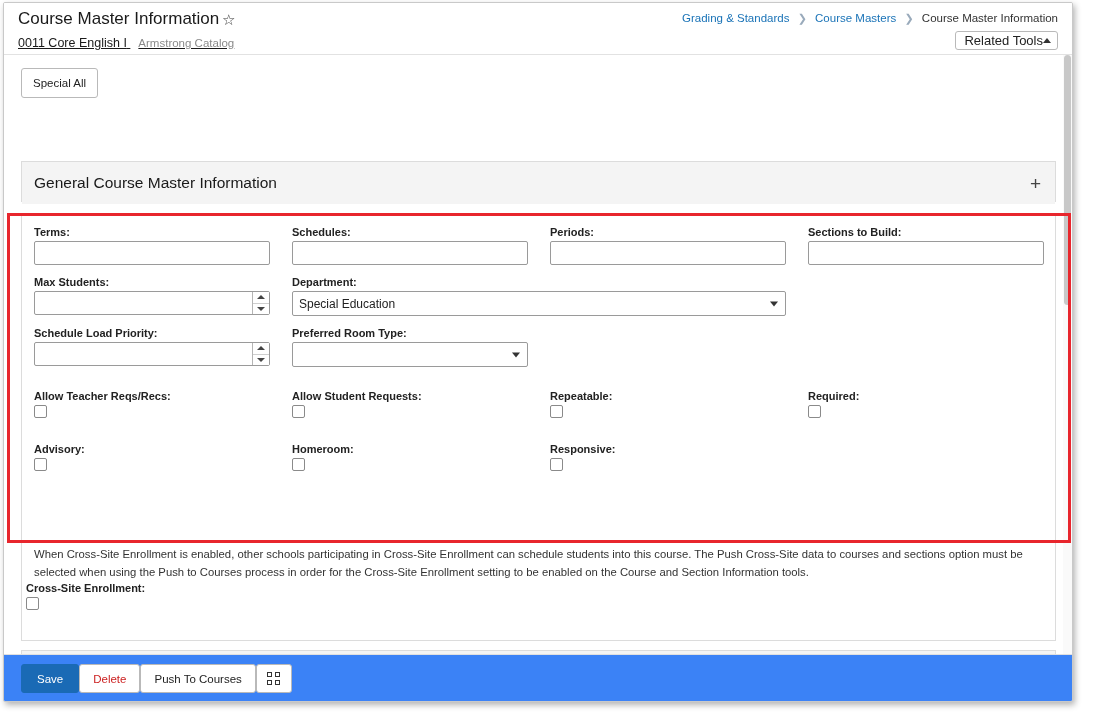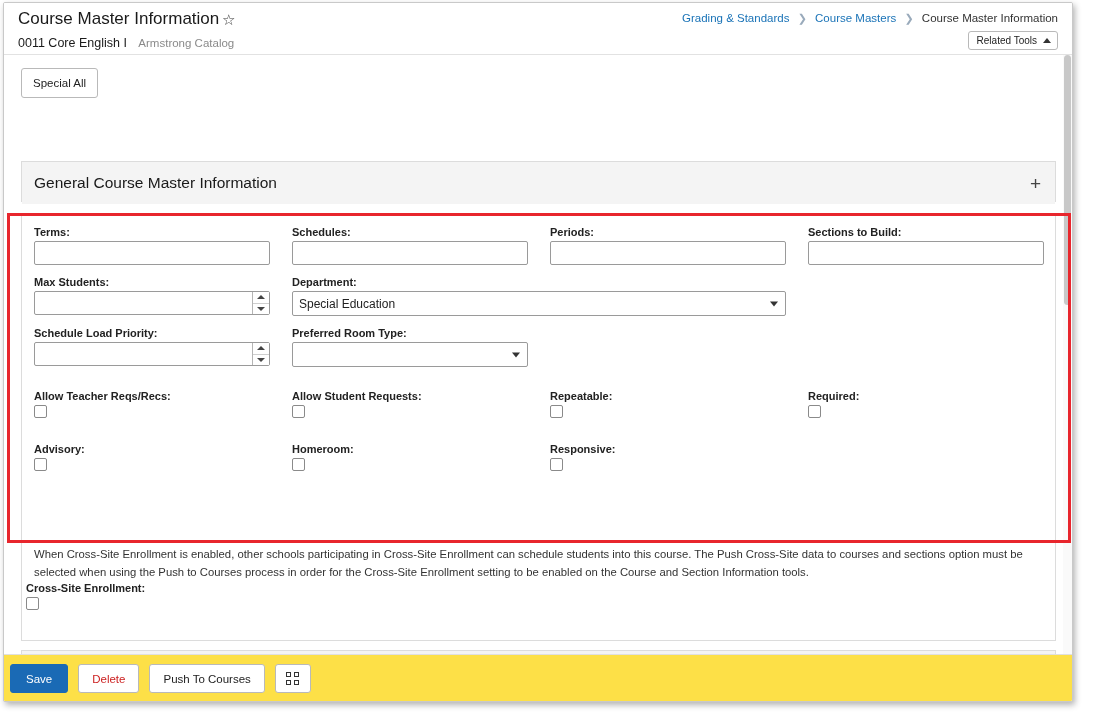--- a/index.html
+++ b/index.html
@@ -44,20 +44,21 @@
     position: absolute;
     left: 218px; top: 8px;
     font-size: 15px;
     color: #3a3a3a;
   }
   .hdr-sub {
     position: absolute;
     left: 14px; top: 33px;
     font-size: 12.5px;
     color: #1a1a1a;
+    text-decoration: underline;
   }
   .hdr-sub .sub-muted {
     color: #8a8a8a;
     font-size: 11.5px;
     margin-left: 8px;
   }
   .breadcrumb {
     position: absolute;
     right: 14px; top: 9px;
     font-size: 11.5px;
@@ -75,25 +76,24 @@
   }
   .bc-current { color: #333; }
   .related-tools {
     position: absolute;
     right: 14px; top: 28px;
     height: 19px;
     padding: 2px 6px 2px 8px;
     border: 1px solid #b9b9b9;
     border-radius: 3px;
     background: #fff;
-    font-size: 10px;
-    color: #222;
-    display: flex;
-    align-items: center;
-    gap: 6px;
+    font-size: 13px;
+    color: #222;
+    display: flex;
+    align-items: center;
     cursor: pointer;
   }
   .caret-up {
     width: 0; height: 0;
     border-left: 4px solid transparent;
     border-right: 4px solid transparent;
     border-bottom: 5px solid #333;
   }
   
   .body {
@@ -247,26 +247,25 @@
     background: #fff;
     display: block;
     cursor: pointer;
   }
   
   .footer {
     position: absolute;
     left: 0; bottom: 0;
     width: 100%;
     height: 48px;
-    background: #fde047;
+    background: #3b82f6;
     border-top: 1px solid #e0e0e0;
     display: flex;
     align-items: center;
-    gap: 10px;
-    padding: 0 6px;
+    padding: 0 17px;
   }
   .btn {
     height: 29px;
     border-radius: 3px;
     border: 1px solid #b9b9b9;
     background: #fff;
     font-size: 11.5px;
     color: #222;
     padding: 0 13px;
     cursor: pointer;

